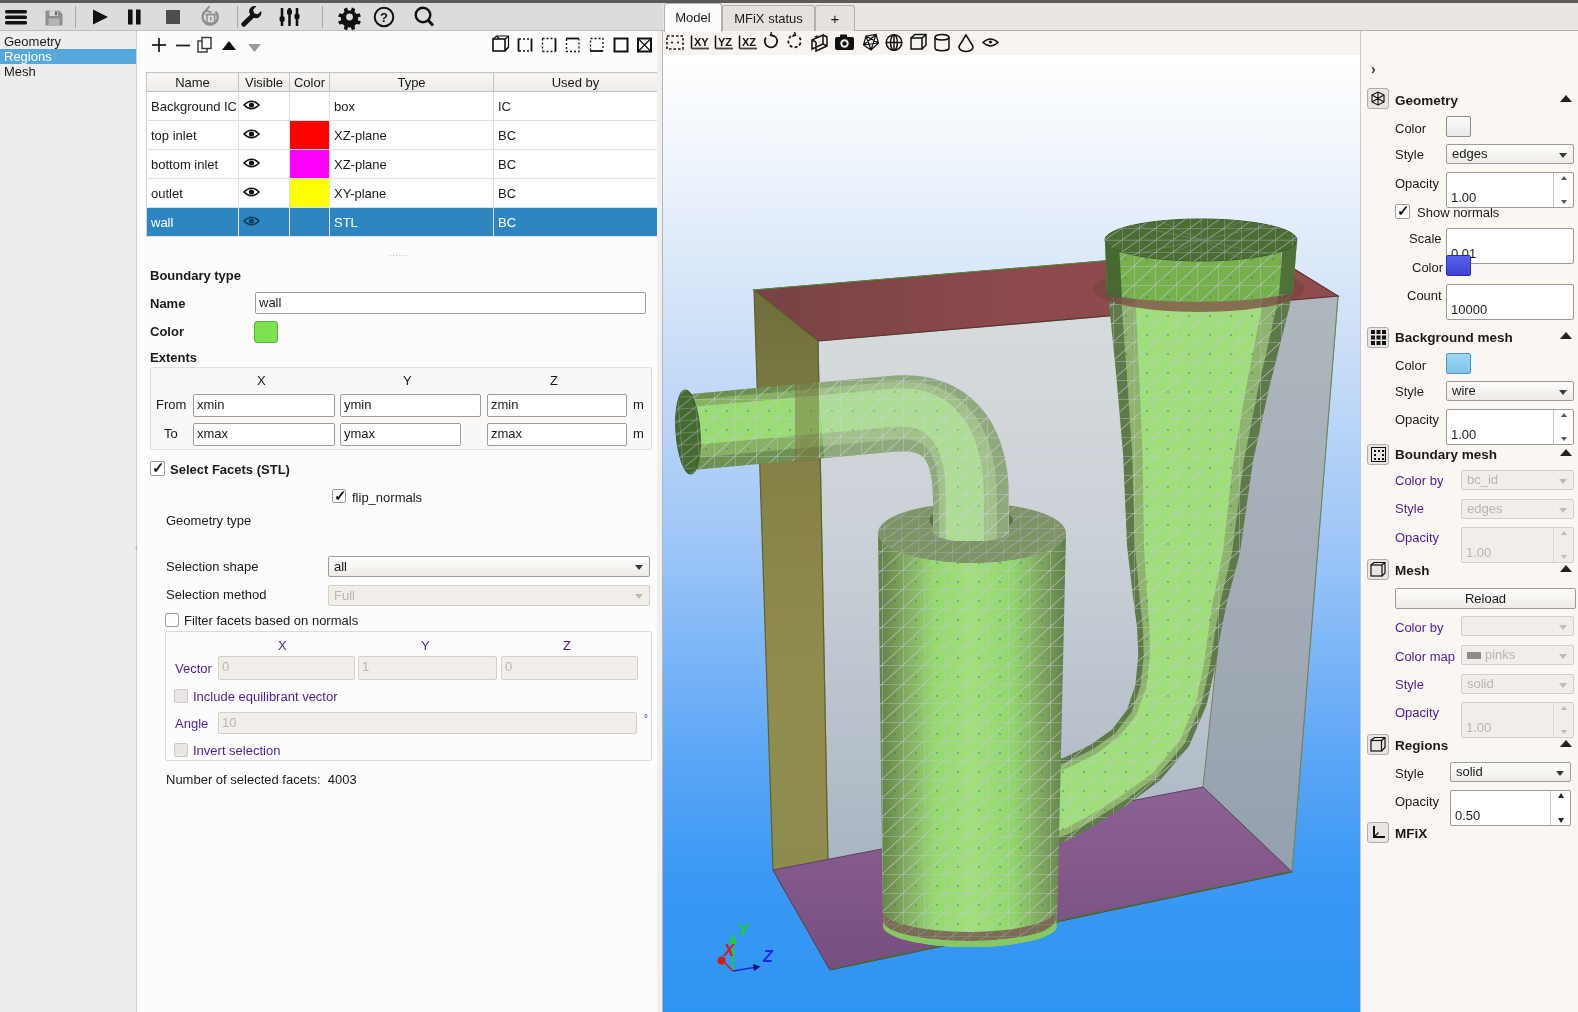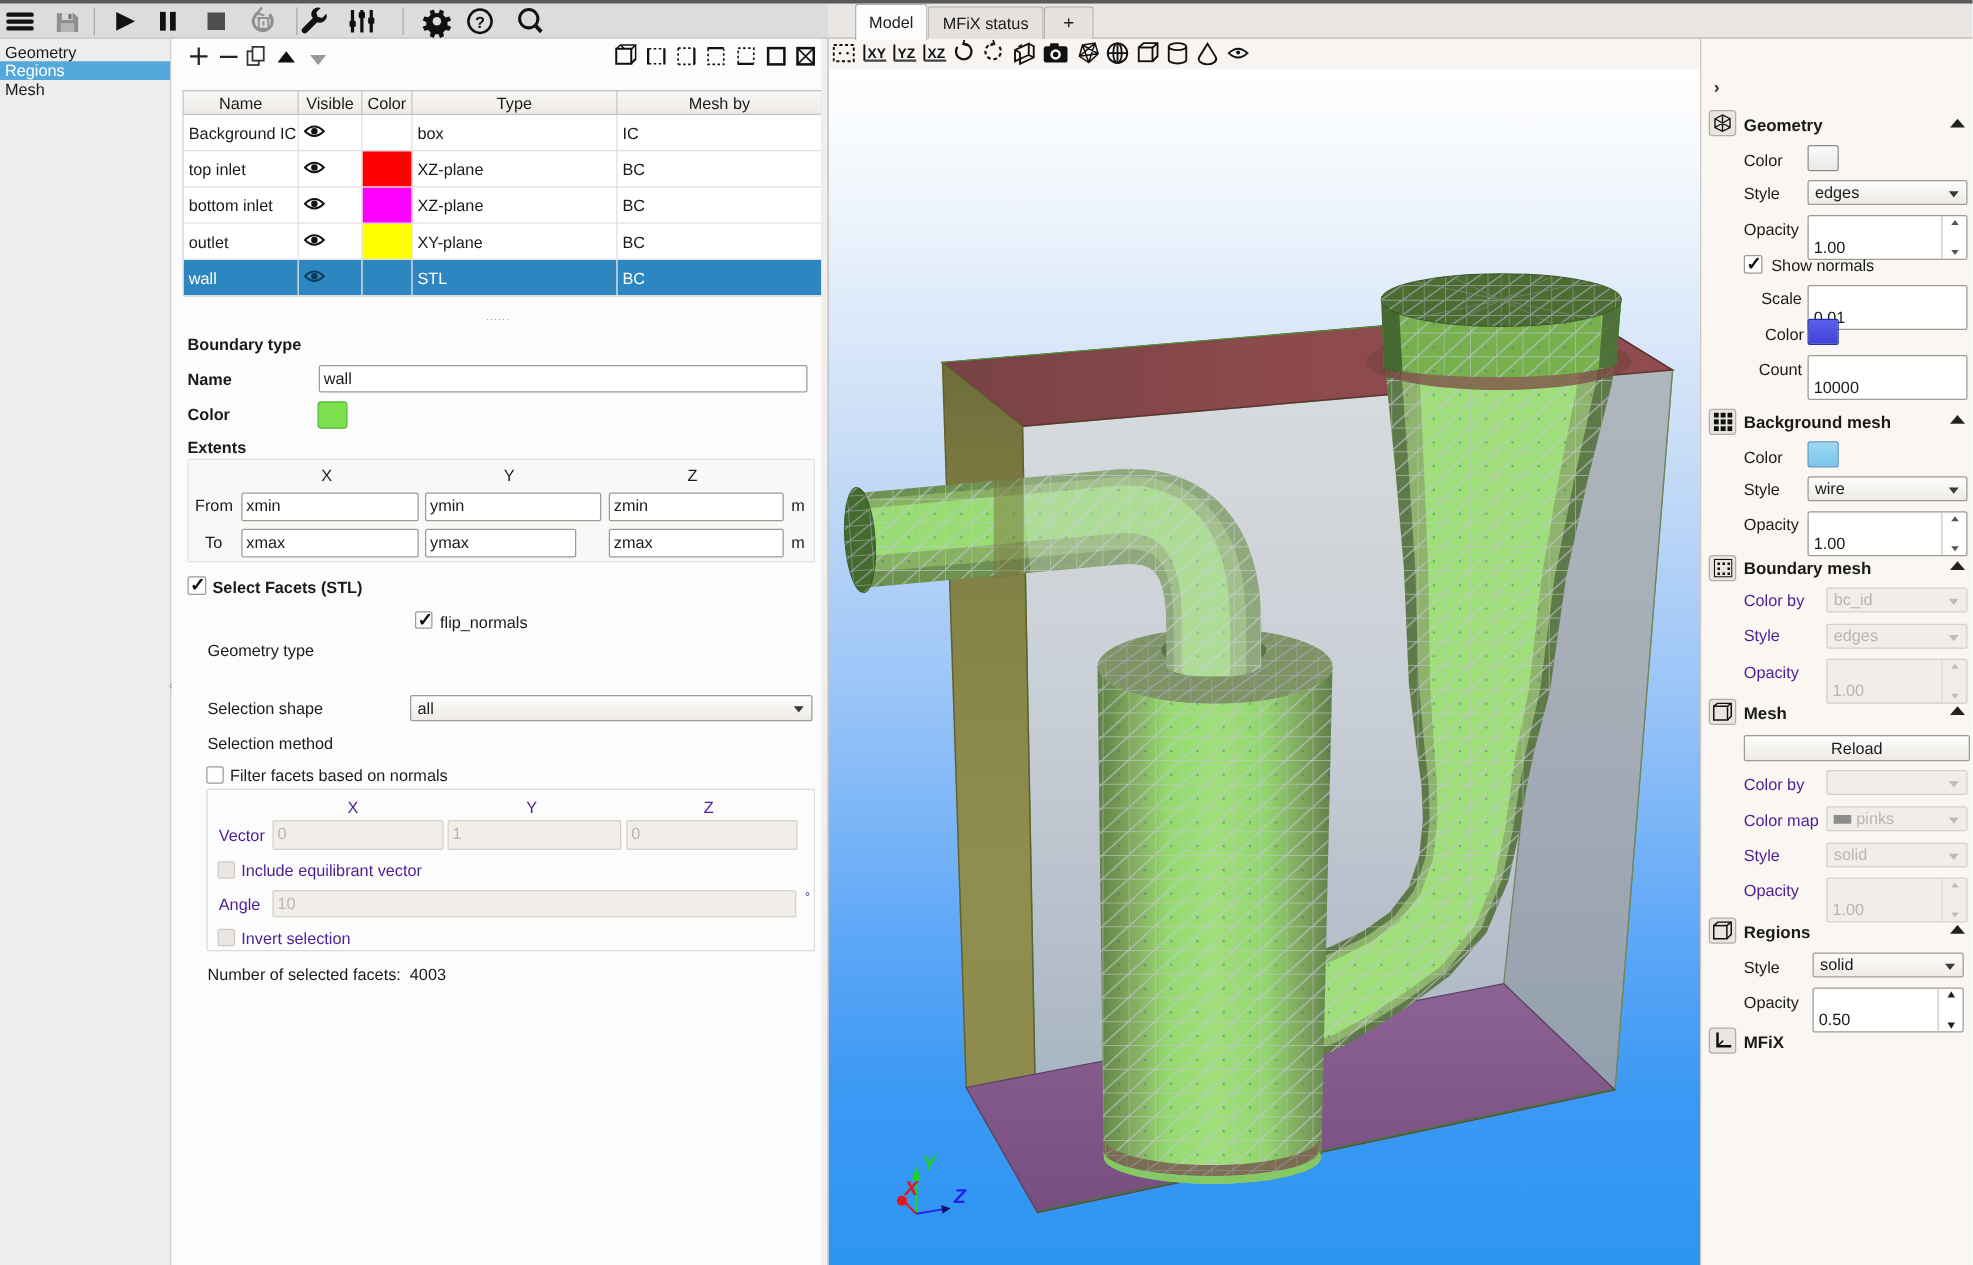--- a/index.html
+++ b/index.html
@@ -1,21 +1,21 @@
 <!DOCTYPE html>
 <html><head>
 <meta charset="utf-8">
 <style>
 * { margin:0; padding:0; box-sizing:border-box; }
 html,body { width:1578px; height:1012px; overflow:hidden; font-family:"Liberation Sans", sans-serif; font-size:13px; color:#1a1a1a; background:#fcfcfc; }
 .abs { position:absolute; }
 #topstrip { left:0; top:0; width:1578px; height:3px; background:#5a5a5a; }
 #toolbar { left:0; top:3px; width:663px; height:28px; background:#dcdcdc; border-bottom:1px solid #bdbdbd; }
 #tabbar { left:663px; top:3px; width:915px; height:28px; background:#e9e6e3; border-bottom:1px solid #b4b0ac; }
-.tab { position:absolute; top:2px; height:27px; border:1px solid #b4b0ac; border-bottom:none; border-radius:3px 3px 0 0; background:#e4e1de; text-align:center; line-height:25px;margin-left:20px; }
+.tab { position:absolute; top:2px; height:27px; border:1px solid #b4b0ac; border-bottom:none; border-radius:3px 3px 0 0; background:#e4e1de; text-align:center; line-height:25px; }
 #tab1 { left:1px; top:0px; height:29px; width:58px; background:#fcfcfc; z-index:3; line-height:27px;}
 #tab2 { left:59px; width:93px; }
 #tab3 { left:152px; width:40px; font-size:15px; }
 #sidenav { left:0; top:31px; width:137px; height:981px; background:#ededed; border-right:1px solid #cccccc; padding-top:3px; }
 .navitem { height:15px; line-height:15px; padding-left:4px; font-size:13px; }
 .navsel { background:#54a8dc; color:#ffffff; }
 #formpanel { left:139px; top:31px; width:518px; height:981px; background:#fcfcfc; }
 #vsep { left:657px; top:31px; width:6px; height:981px; background:#f0efee; border-right:1px solid #b5b5b5; }
 #vtoolbar { left:663px; top:31px; width:697px; height:24px; background:#f7f4f1; }
 #viewport { left:663px; top:55px; width:697px; height:957px; }
@@ -187,21 +187,21 @@
         <path d="M499 7.5 l13 13 M512 7.5 l-13 13" stroke-width="1.2"></path>
       </g>
 </svg>
 <table id="regtable">
   <tbody>
         <tr>
           <th style="width:92px">Name</th>
           <th style="width:51px">Visible</th>
           <th style="width:40px">Color</th>
           <th style="width:164px">Type</th>
-          <th style="width:164px">Mesh by</th>
+          <th style="width:164px">Used by</th>
         </tr>
   <tr>
           <td>Background IC</td>
           <td><svg width="17" height="12" viewBox="0 0 17 12">
               <path d="M1 6 Q8.5 -1.5 16 6 Q8.5 13.5 1 6 z" fill="none" stroke="#111" stroke-width="1.6"></path>
               <circle cx="8.5" cy="6" r="2.6" fill="#111"></circle>
             </svg></td>
           <td></td>
           <td>box</td>
           <td>IC</td>
@@ -270,20 +270,21 @@
 <div class="input" style="left:348px;top:392px;width:140px;height:23px">zmax</div>
 <div class="lbl" style="left:494px;top:395px">m</div>
 <div class="cb checked" style="left:11px;top:430px"></div>
 <div class="lbl b" style="left:31px;top:431px">Select Facets (STL)</div>
 <div class="cb checked" style="left:193px;top:458px;width:14px;height:14px"></div>
 <div class="lbl" style="left:213px;top:459px">flip_normals</div>
 <div class="lbl" style="left:27px;top:482px">Geometry type</div>
 <div class="lbl" style="left:27px;top:528px">Selection shape</div>
 <div class="combo" style="left:189px;top:525px;width:322px;height:21px">all<span class="arr"></span></div>
 <div class="lbl" style="left:27px;top:556px">Selection method</div>
+<div class="combo dis" style="left:189px;top:554px;width:322px;height:21px">Full<span class="arr"></span></div>
 <div class="cb" style="left:26px;top:582px;width:14px;height:14px"></div>
 <div class="lbl" style="left:45px;top:582px">Filter facets based on normals</div>
 <div class="abs" style="left:26px;top:600px;width:487px;height:130px;border:1px solid #ddd9d4;border-radius:2px"></div>
 <div class="lbl rp-dis" style="left:139px;top:607px">X</div>
 <div class="lbl rp-dis" style="left:282px;top:607px">Y</div>
 <div class="lbl rp-dis" style="left:424px;top:607px">Z</div>
 <div class="lbl rp-dis" style="left:36px;top:630px">Vector</div>
 <div class="input dis" style="left:79px;top:625px;width:137px;height:24px">0</div>
 <div class="input dis" style="left:219px;top:625px;width:139px;height:24px">1</div>
 <div class="input dis" style="left:362px;top:625px;width:137px;height:24px">0</div>

